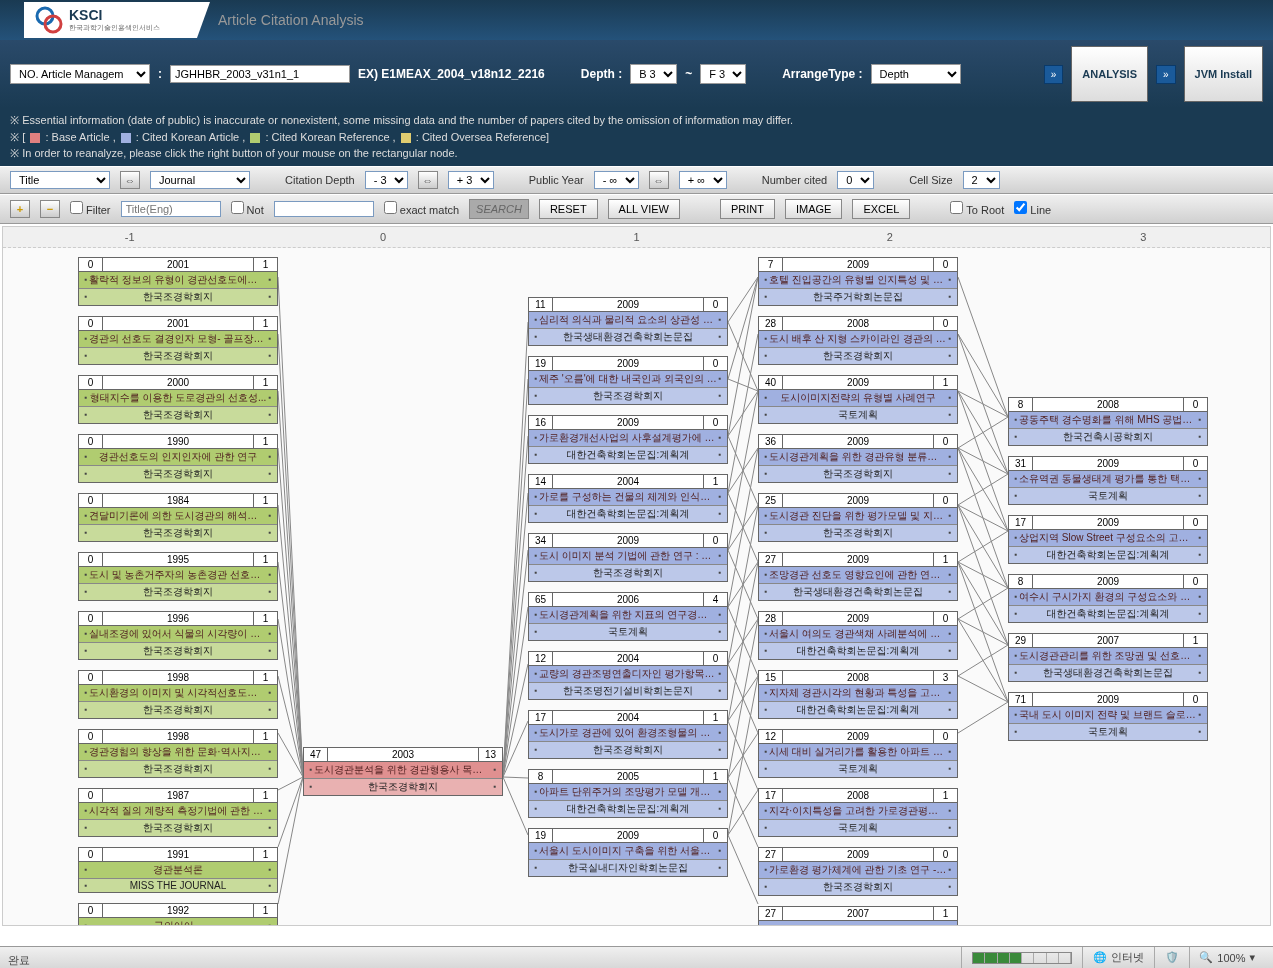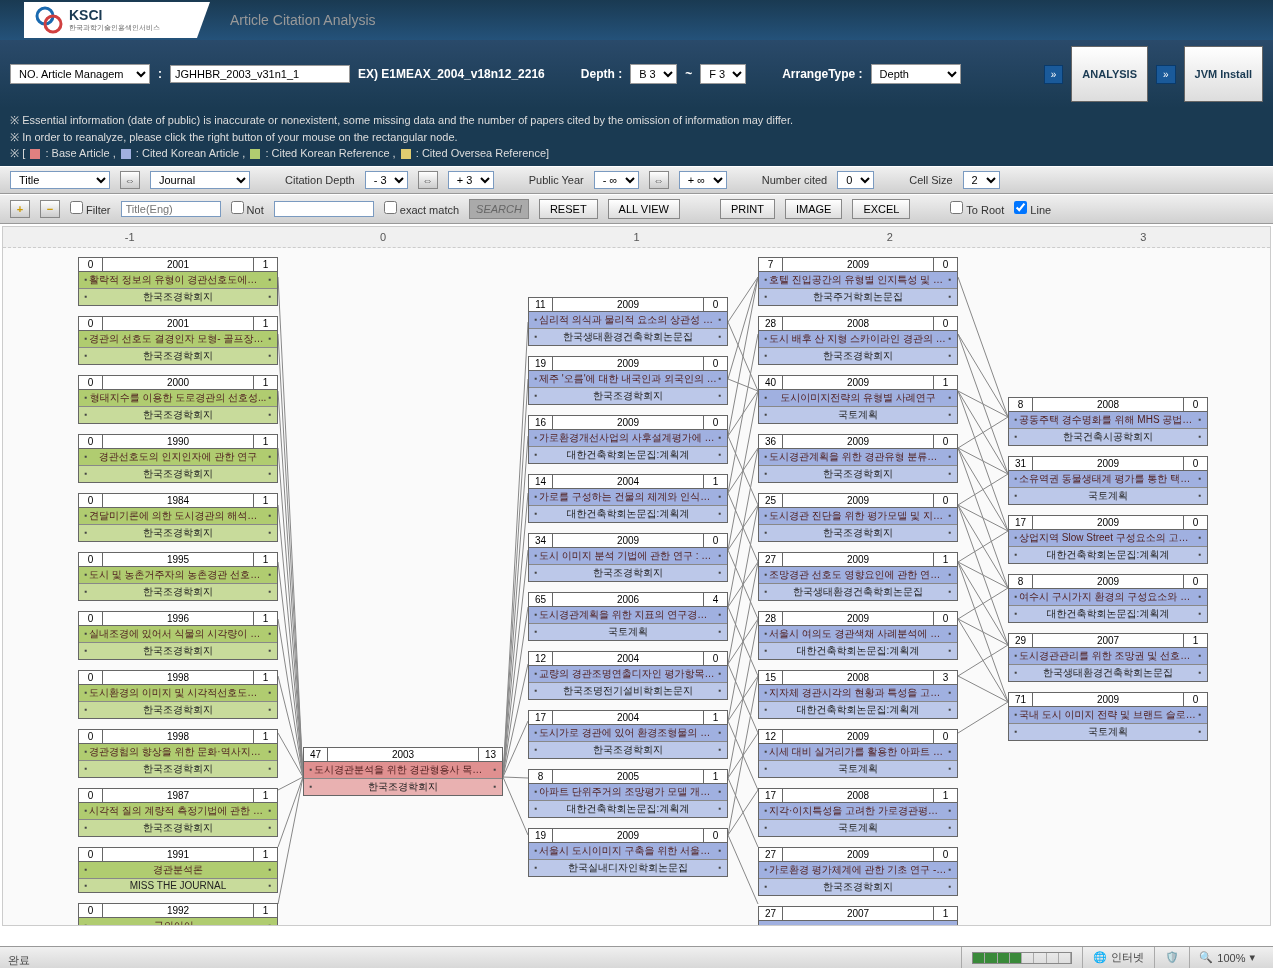--- a/index.html
+++ b/index.html
@@ -18,21 +18,21 @@
     background: #fff;
     height: 36px;
     padding: 2px 50px 2px 10px;
     display: flex;
     align-items: center;
     clip-path: polygon(0 0, 100% 0, 93% 100%, 0 100%);
     margin-left: 14px;
   }
   .logo-icon { width: 30px; height: 30px; margin-right: 5px; }
   .logo-text { font-weight: bold; color: #1a3a52; font-size: 14px; }
-  .header-title { color: #999; font-size: 14px; margin-left: 20px; }
+  .header-title { color: #999; font-size: 14px; margin-left: 8px; }
   
   
   .top-toolbar {
     background: linear-gradient(to bottom, #2a4a6a 0%, #1a3a52 100%);
     padding: 6px 10px;
     display: flex;
     align-items: center;
     gap: 8px;
     color: #fff;
   }
@@ -279,28 +279,28 @@
   <select style="width:90px"><option>Depth</option></select>
   <span style="flex:1"></span>
   <button class="btn-arrow">»</button>
   <button class="btn-analysis">ANALYSIS</button>
   <button class="btn-arrow">»</button>
   <button class="btn-jvm">JVM Install</button>
 </div>
 
 <div class="info-text">
   <div>※ Essential information (date of public) is inaccurate or nonexistent, some missing data and the number of papers cited by the omission of information may differ.</div>
-  <div>※ In order to reanalyze, please click the right button of your mouse on the rectangular node.</div>
   <div>
     <span>※ [</span>
     <span class="legend-box lg-red"></span><span> : Base Article , </span>
     <span class="legend-box lg-blue"></span><span> : Cited Korean Article , </span>
     <span class="legend-box lg-green"></span><span> : Cited Korean Reference , </span>
     <span class="legend-box lg-yellow"></span><span> : Cited Oversea Reference]</span>
   </div>
+  <div>※ In order to reanalyze, please click the right button of your mouse on the rectangular node.</div>
 </div>
 
 <div class="filter-bar">
   <select style="width:100px"><option>Title</option></select>
   <span class="icon-btn">⇔</span>
   <select style="width:100px"><option>Journal</option></select>
   <span style="width:15px"></span>
   <span class="label">Citation Depth</span>
   <select><option>- 3</option></select>
   <span class="icon-btn">⇔</span>

